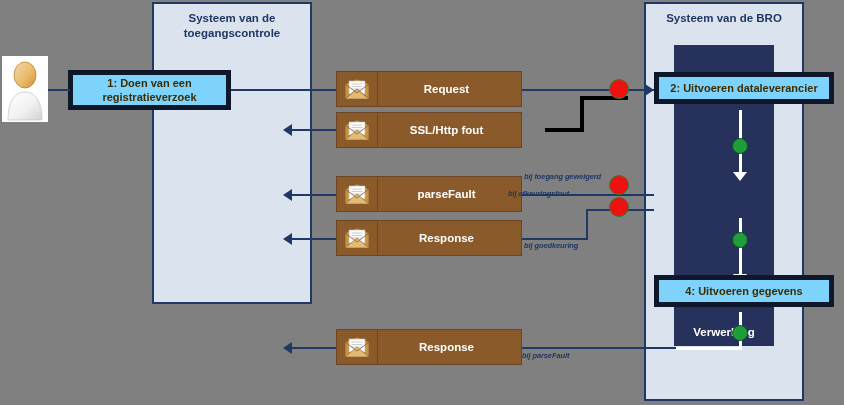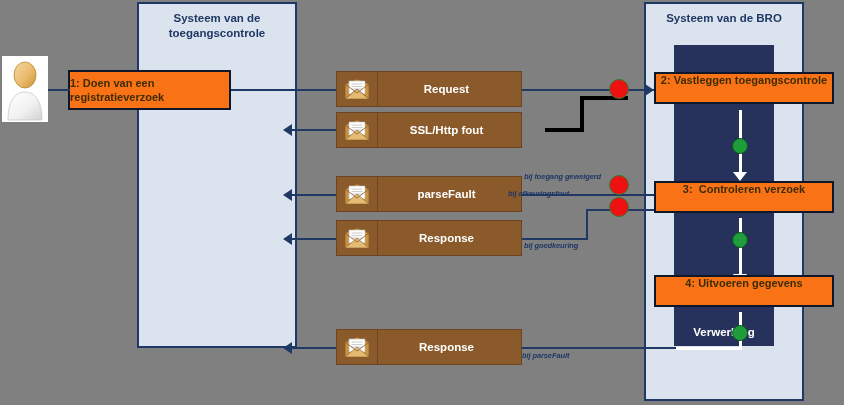--- a/index.html
+++ b/index.html
@@ -44,28 +44,28 @@
     left:0;
     text-align:center;
     color:#ffffff;
     font-weight:bold;
     font-size:11.5px;
   }
 
   
   .actbox{
     position:absolute;
-    background:#f97316;
-    border:2px solid #0f172a;
+    background:#7dd3fc;
+    border:5px solid #0f172a;
     box-sizing:border-box;
     color:#3d2c00;
     font-weight:bold;
     font-size:11px;
     display:flex;
-    align-items:flex-start;
+    align-items:center;
     justify-content:center;
     text-align:center;
     white-space:pre;
   }
   .actbox.twoline{line-height:14px;}
 
   
   .msgbox{
     position:absolute;
     background:#8a5a2b;
@@ -147,21 +147,21 @@
     position:absolute;
     background:#ffffff;
     box-sizing:border-box;
   }
 </style>
 </head>
 <body>
 
 <div class="stage">
 
-  <div class="panel" style="left:137px;top:2px;width:160px;height:346px;padding-left:40px;">
+  <div class="panel" style="left:152px;top:2px;width:160px;height:302px;padding-left:40px;">
     <div class="panel-title">
       <div>Systeem van de</div>
       <div>toegangscontrole</div>
     </div>
   </div>
 
   <div class="panel" style="left:644px;top:2px;width:160px;height:399px;">
     <div class="panel-title">Systeem van de BRO</div>
   </div>
 
@@ -181,23 +181,22 @@
 
   <div class="dot green" style="left:732px;top:138px;width:16px;height:16px;"></div>
   <div class="dot green" style="left:732px;top:232px;width:16px;height:16px;"></div>
   <div class="dot green" style="left:732px;top:325px;width:16px;height:16px;"></div>
 
   <div class="actbox twoline" style="left:68px;top:70px;width:163px;height:40px;flex-direction:column;">
     <div>1: Doen van een</div>
     <div>registratieverzoek</div>
   </div>
 
-  <div class="actbox" style="left:654px;top:72px;width:180px;height:32px;">2: Vastleggen toegangscontrole</div>
-
-  <div class="actbox" style="left:654px;top:181px;width:180px;height:32px;">3:  Controleren verzoek</div>
+  <div class="actbox" style="left:654px;top:72px;width:180px;height:32px;">2: Uitvoeren dataleverancier</div>
+
 
   <div class="actbox" style="left:654px;top:275px;width:180px;height:32px;">4: Uitvoeren gegevens</div>
 
   <div class="ln h" style="left:44px;top:89px;width:26px;"></div>
 
   <div class="ln h" style="left:231px;top:89px;width:105px;"></div>
 
   <div class="ln h" style="left:521px;top:89px;width:133px;"></div>
   <div class="arrowR" style="left:645px;top:84px;"></div>
 

